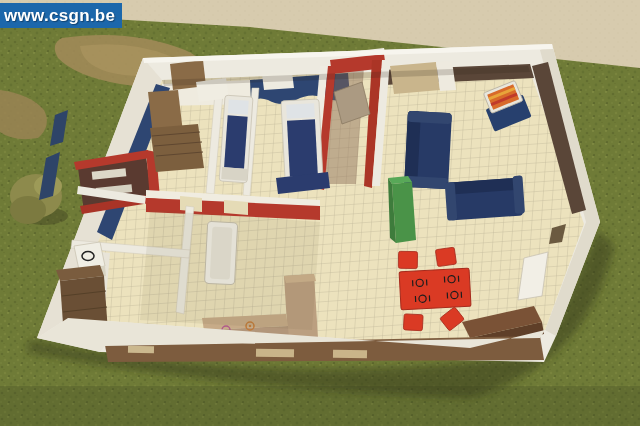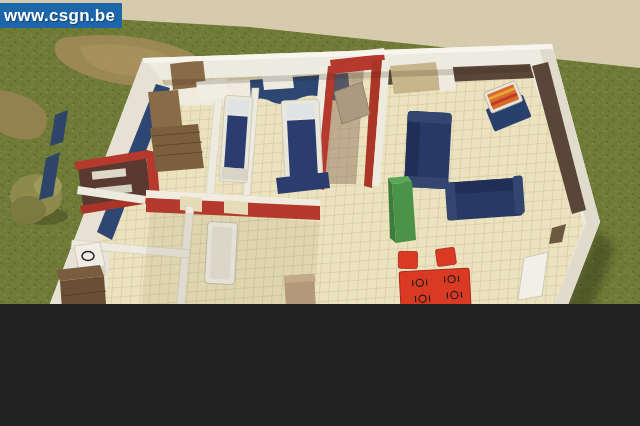--- a/index.html
+++ b/index.html
@@ -1,16 +1,16 @@
 <!DOCTYPE html>
 <html><head>
 <meta charset="utf-8">
 <style>
   html,body{margin:0;padding:0;background:#222;}
-  .stage{position:relative;width:640px;height:304px;overflow:hidden;
+  .stage{position:relative;width:640px;height:426px;overflow:hidden;
          font-family:"Liberation Sans", sans-serif;}
   .stage svg{position:absolute;left:0;top:0;}
   .watermark{position:absolute;left:0;top:3px;height:25px;line-height:25px;
              padding:0 7px 0 4px;font-weight:bold;font-size:17px;
              letter-spacing:.3px;text-shadow:1px 1px 1px rgba(0,0,0,.35);}
 </style>
 </head>
 <body>
 
 <div class="stage">

